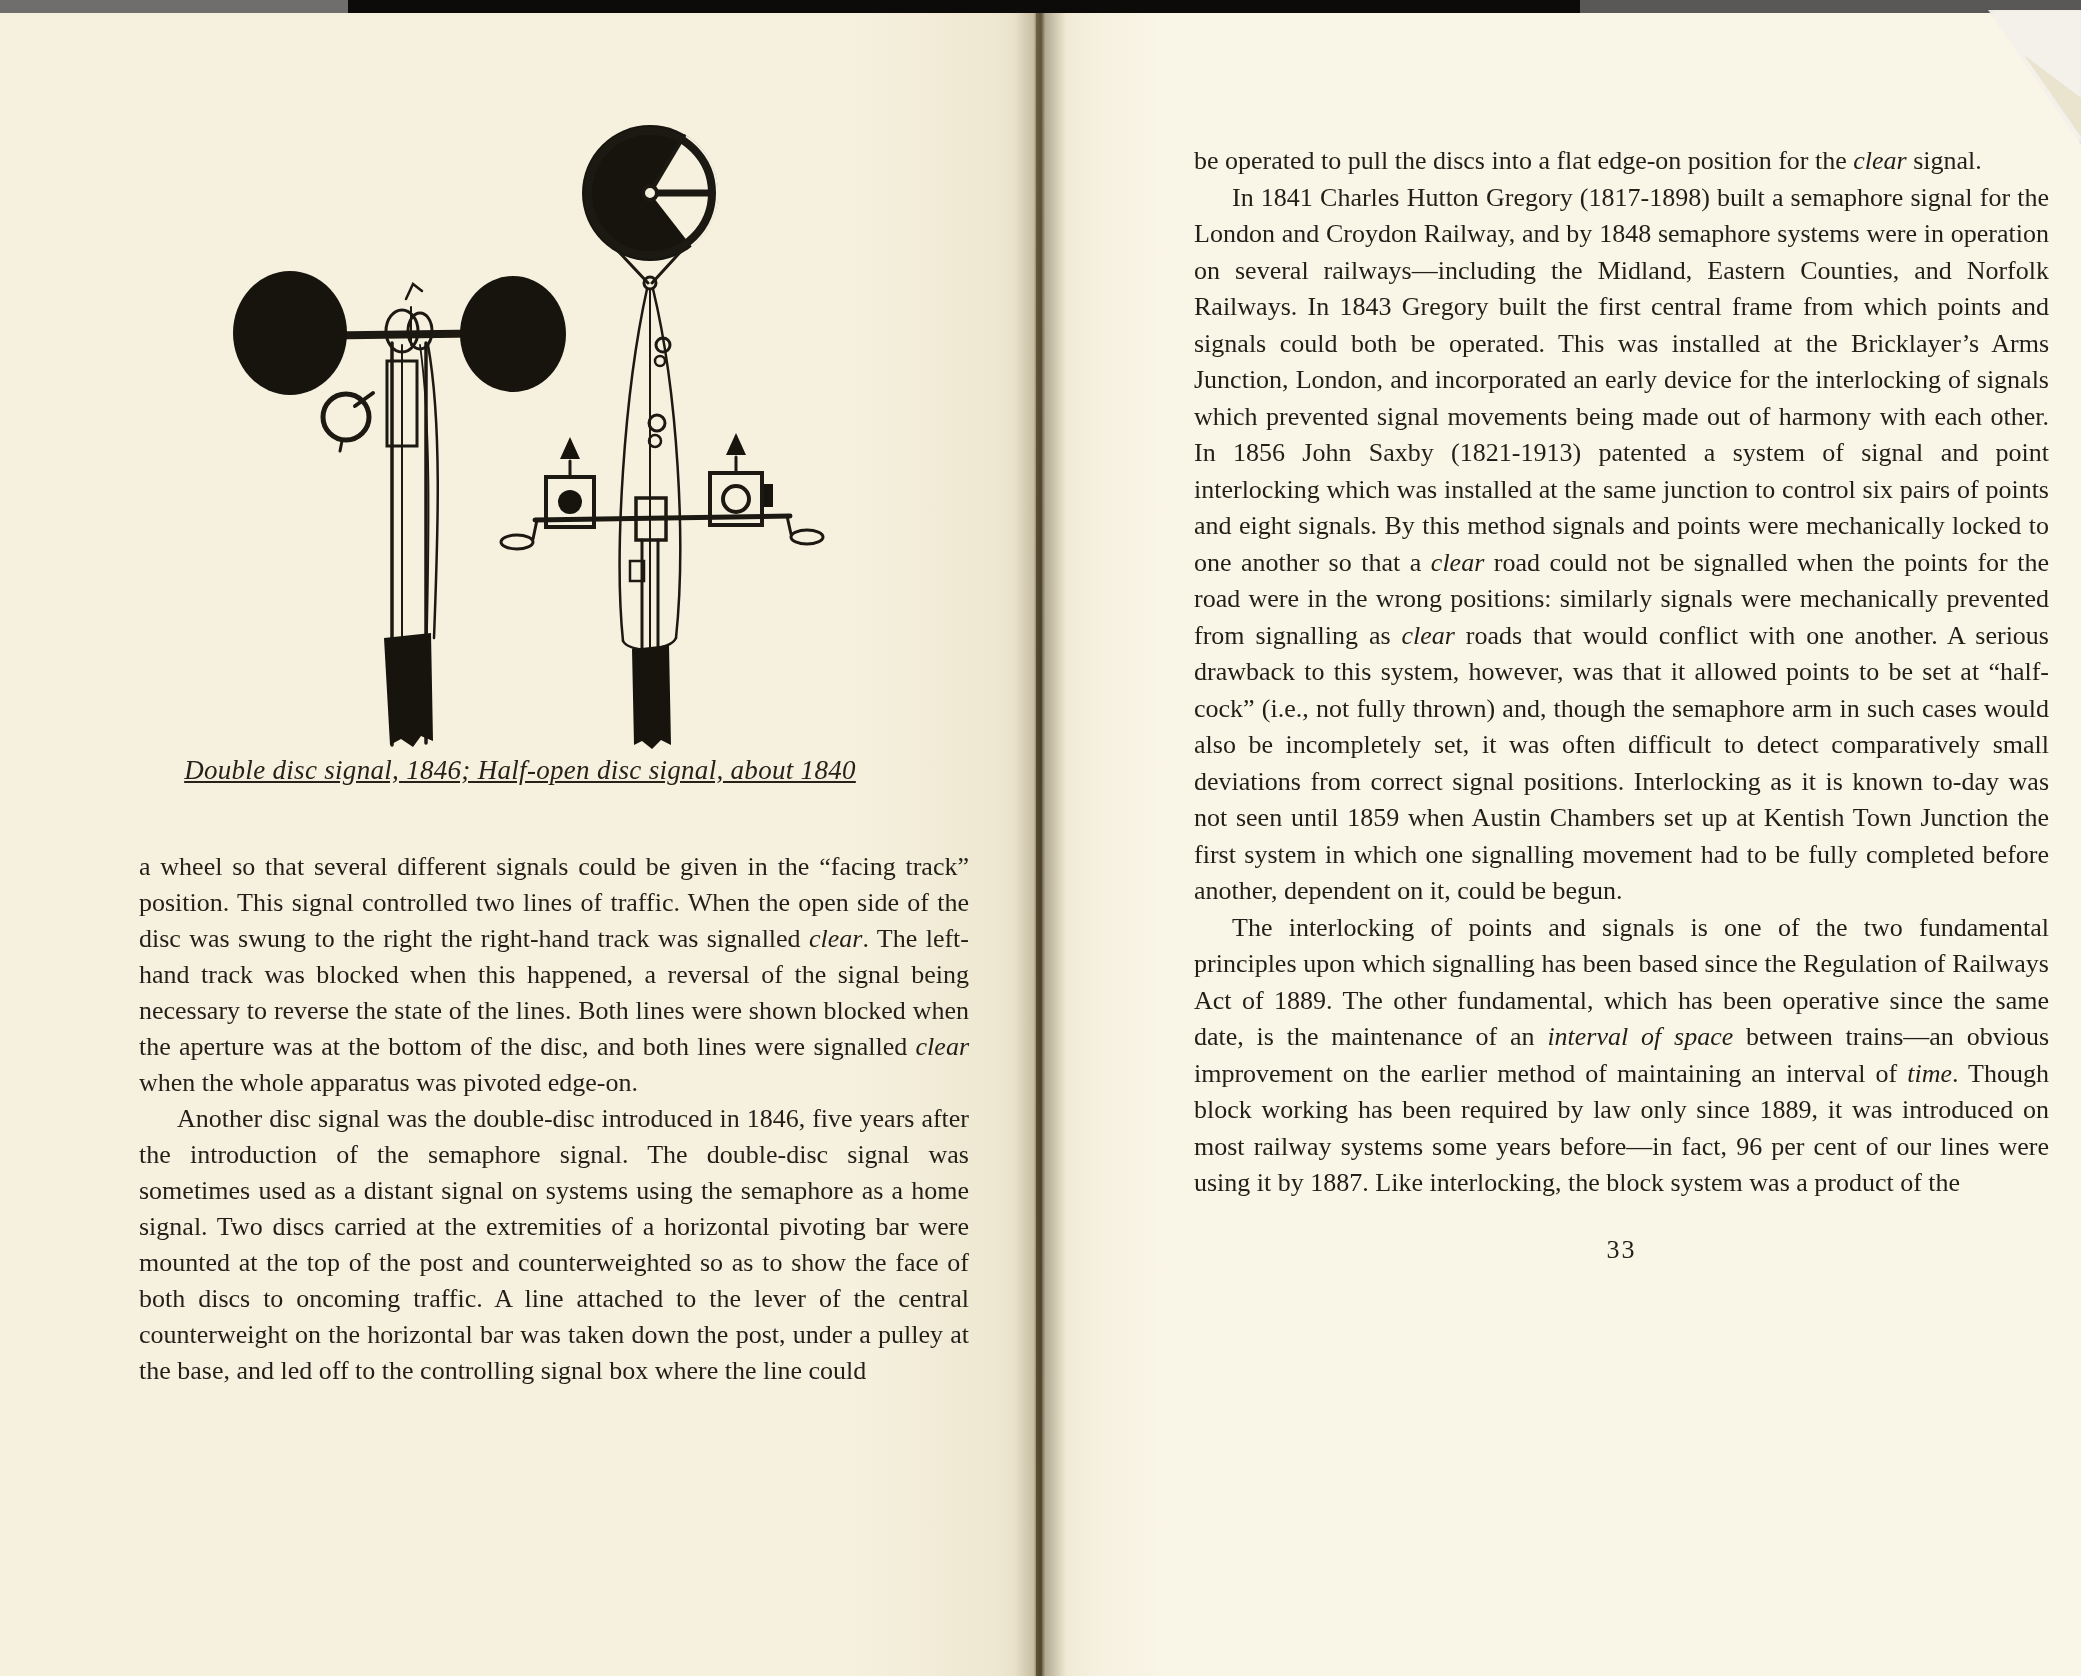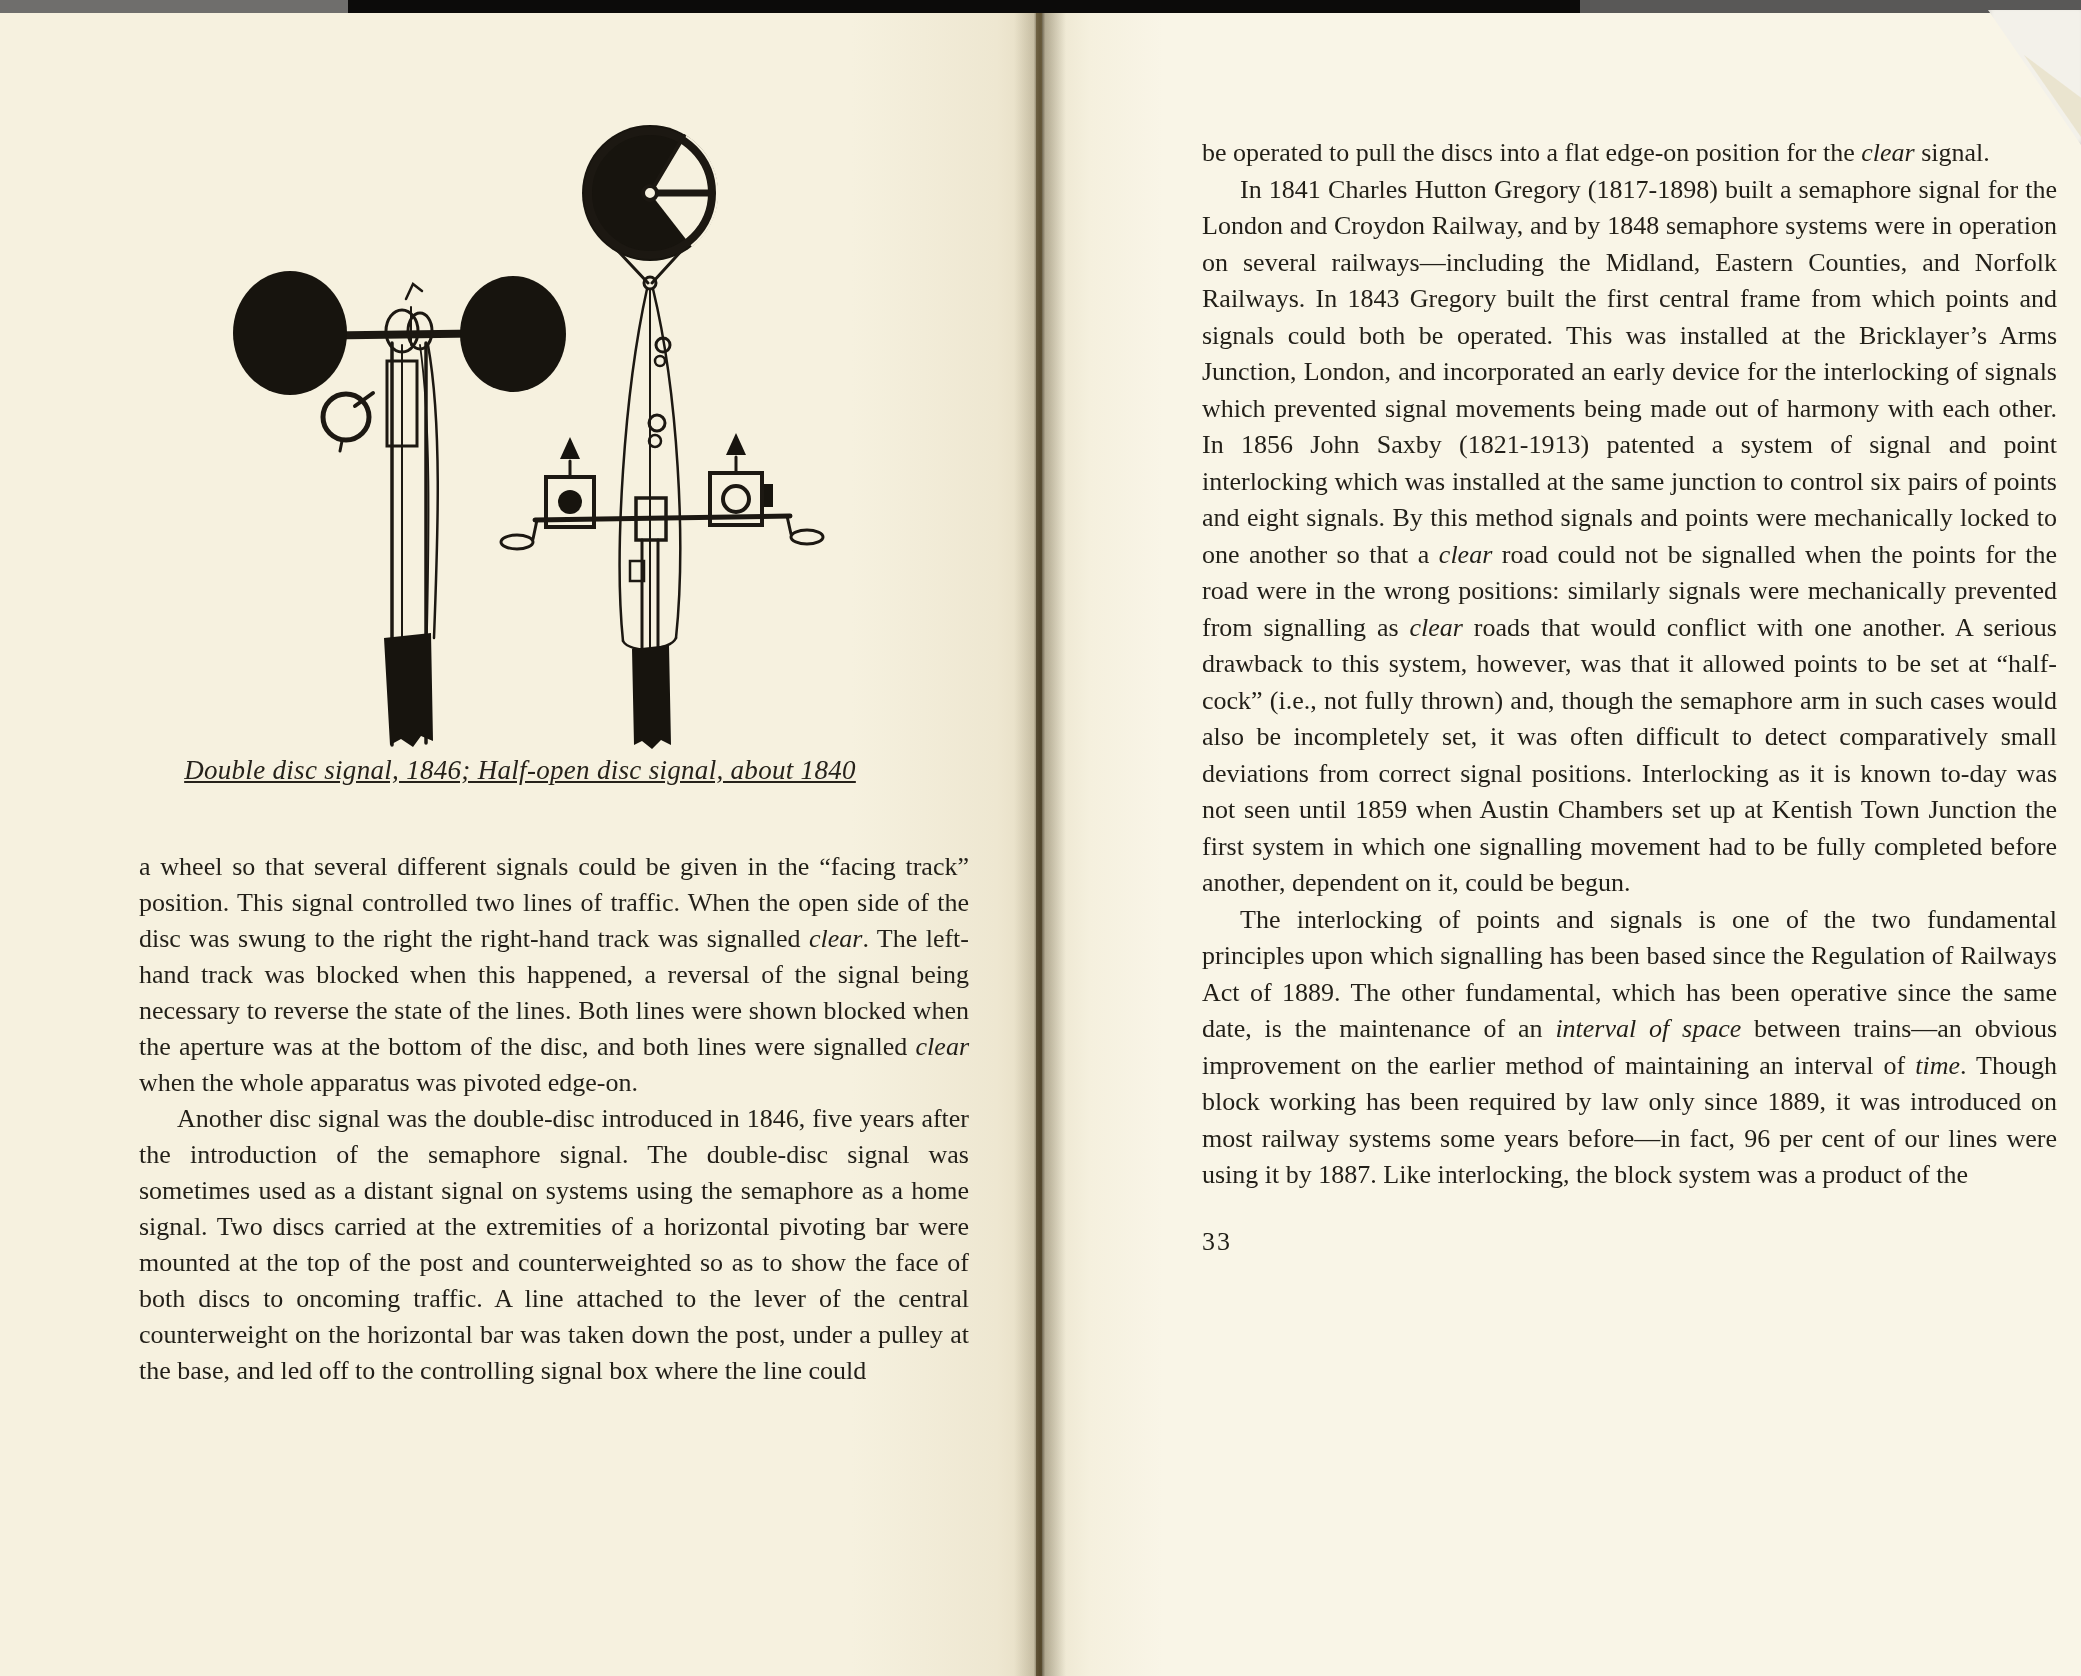--- a/index.html
+++ b/index.html
@@ -53,29 +53,29 @@
   
   .figure-svg{position:absolute;left:90px;top:80px;}
   .figure-caption{
     position:absolute;left:110px;top:742px;width:820px;
     text-align:center;font-size:27px;letter-spacing:.3px;color:#26221a;text-decoration:underline;
   }
 
   
   .column{position:absolute;font-size:26px;line-height:36px;text-align:justify;}
   .column-left{left:139px;top:836px;width:830px;}
-  .column-right{left:156px;top:122px;width:855px;line-height:36.5px;margin-left:8px;}
+  .column-right{left:156px;top:130px;width:855px;line-height:36.5px;}
   .column p{margin:0;}
   .column p.indent{text-indent:38px;}
   .section-heading{
     font-size:27px;font-weight:normal;font-style:italic;
     margin:30px 0 18px 0;text-align:left;text-indent:0;
   }
   .pagenum{
-    margin-top:30px;font-size:26px;letter-spacing:2px;
+    margin-top:30px;text-align:center;font-size:26px;letter-spacing:2px;
   }
   i{font-style:italic;}
 </style>
 </head>
 <body>
 
 <div class="canvas">
 
   <div class="strip grayL"></div>
   <div class="strip black"></div>

